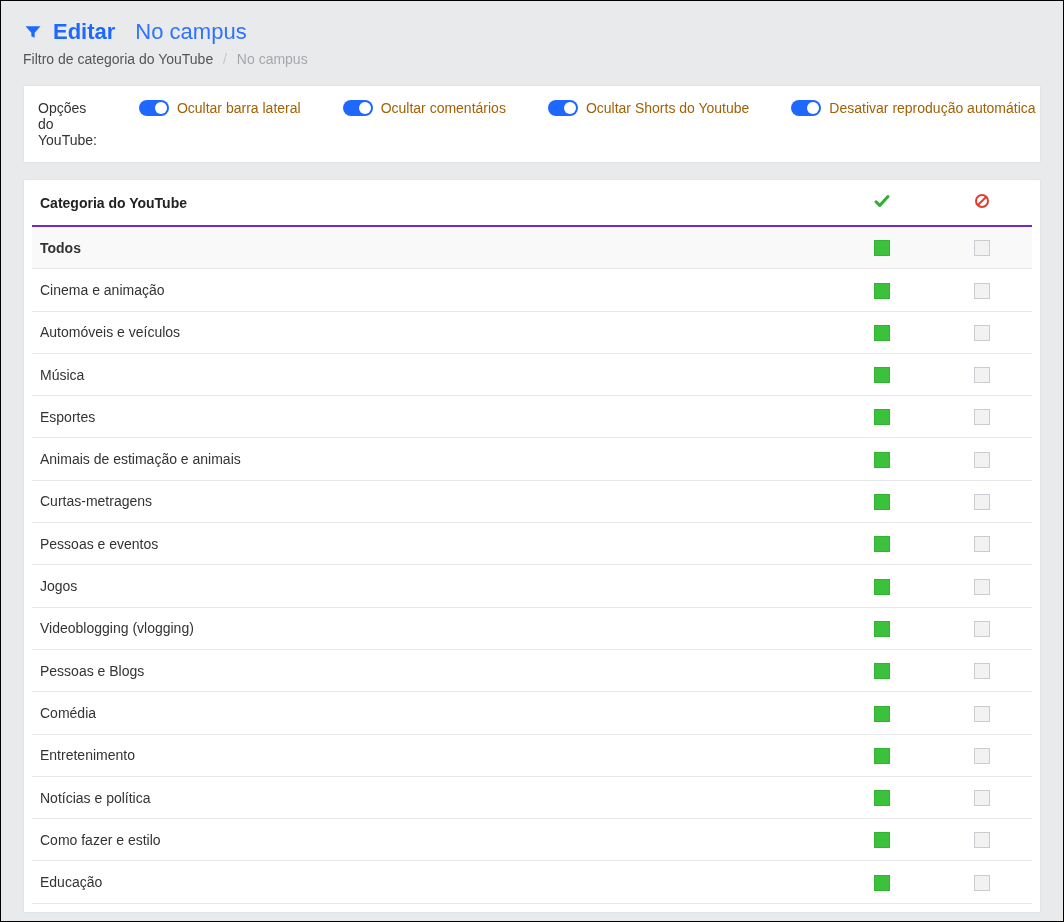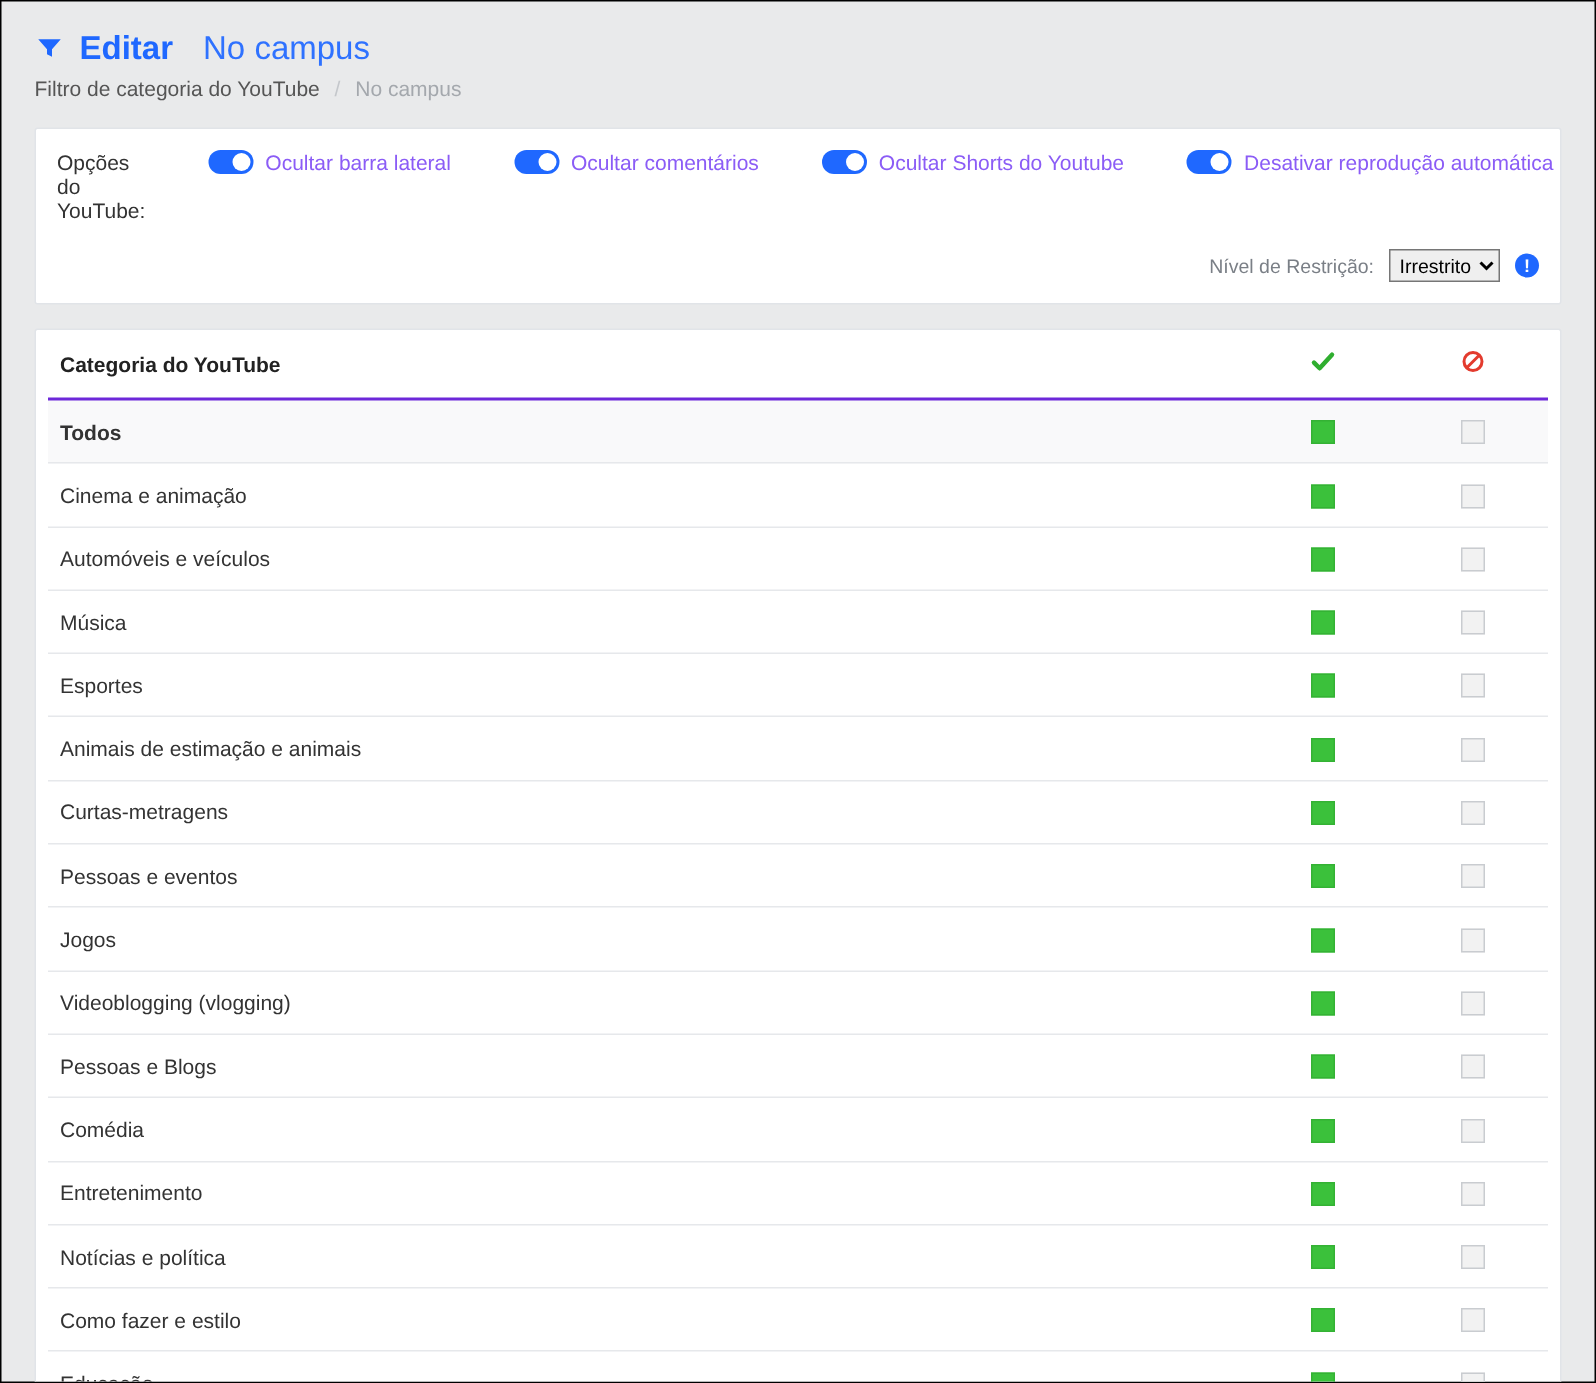--- a/index.html
+++ b/index.html
@@ -81,21 +81,21 @@
   }
   .switch .knob {
     position: absolute;
     top: 2px;
     right: 2px;
     width: 12px;
     height: 12px;
     background: #fff;
     border-radius: 50%;
   }
-  .toggle-text { color: #8b5cf6; }
+  .toggle-text { color: #a16207; }
 
   
   .restriction-row {
     display: flex;
     justify-content: flex-end;
     align-items: center;
     gap: 10px;
     margin-top: 18px;
   }
   .restriction-label { color: #7a7f86; font-size: 13px; }
@@ -218,27 +218,20 @@
       </span>
 
       <span class="toggle-group">
         <span class="switch">
             <span class="knob"></span>
           </span>
         <span class="toggle-text">Desativar reprodução automática</span>
       </span>
     </div>
 
-    <div class="restriction-row">
-      <span class="restriction-label">Nível de Restrição:</span>
-      <select class="select-restriction">
-        <option>Irrestrito</option>
-      </select>
-      <span class="info-badge">!</span>
-    </div>
   </div>
 
   <div class="table-card">
     <table class="categories">
       <thead>
         <tr>
           <th>Categoria do YouTube</th>
           <th>
             <span class="hdr-icon check-icon">
               <svg width="18" height="18" viewBox="0 0 24 24" fill="none" stroke="#2fae2f" stroke-width="4" stroke-linecap="round" stroke-linejoin="round">

